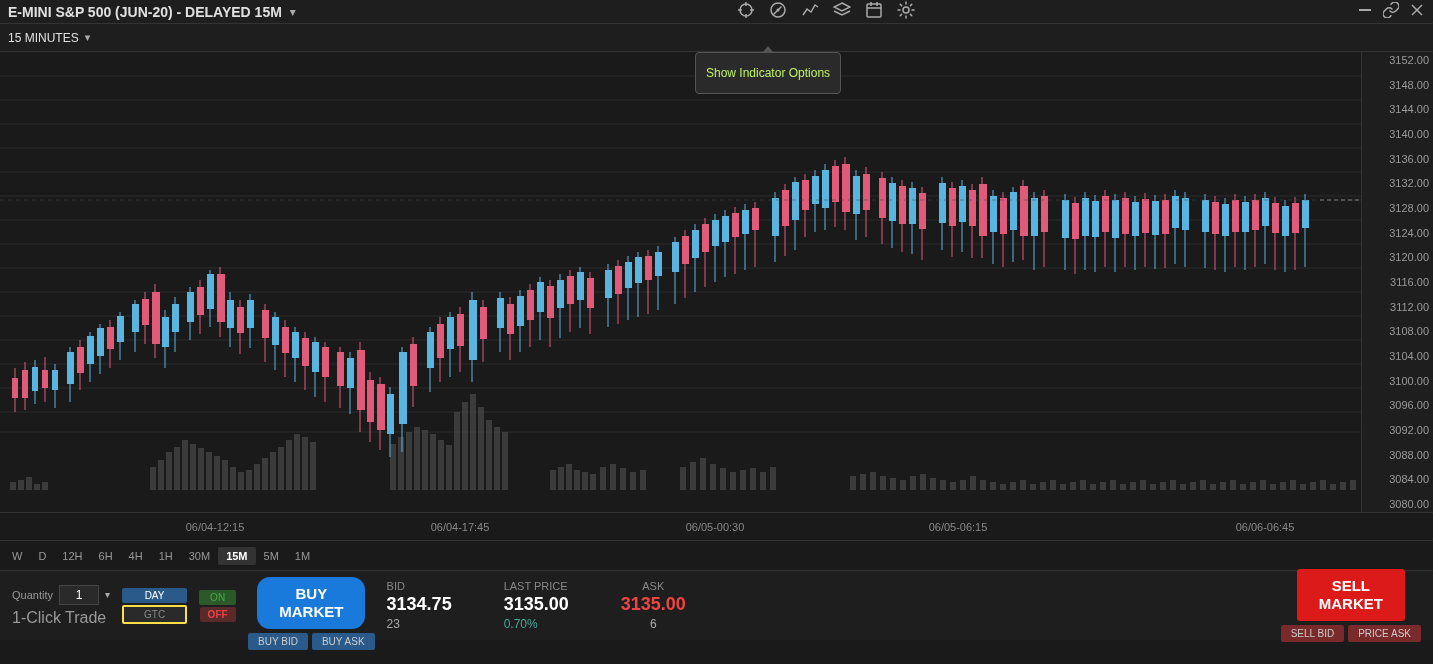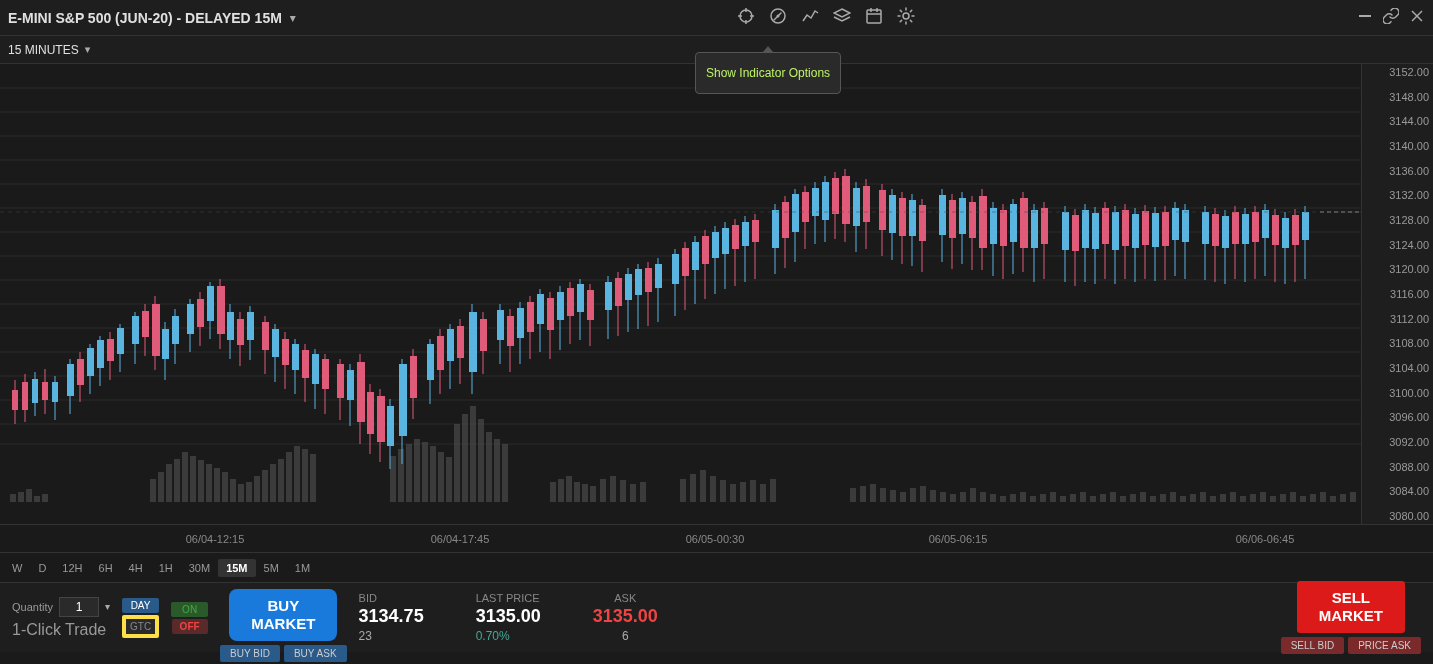--- a/index.html
+++ b/index.html
@@ -14,21 +14,21 @@
       position: relative;
     }
 
     
     .header {
       display: flex;
       align-items: center;
       justify-content: space-between;
       background: #1e1e1e;
       padding: 4px 8px;
-      height: 36px;
+      height: 24px;
       border-bottom: 1px solid #333;
     }
     .header-left {
       display: flex;
       align-items: center;
       gap: 8px;
     }
     .header-title {
       color: #e0e0e0;
       font-size: 14px;
@@ -230,22 +230,22 @@
       font-size: 10px;
       padding: 2px 8px;
       border: none;
       cursor: pointer;
       border-radius: 2px;
     }
     .gtc-btn {
       background: #2a2a2a;
       color: #888;
       font-size: 10px;
-      padding: 2px 4px;
-      border: 4px solid #fde047;
+      padding: 2px 20px;
+      border: 2px solid #fde047;
       cursor: pointer;
       border-radius: 2px;
     }
 
     .on-off {
       display: flex;
       flex-direction: column;
       gap: 2px;
       align-items: center;
     }
@@ -272,21 +272,21 @@
       gap: 4px;
     }
     .buy-market-btn {
       background: #1a7adc;
       color: #fff;
       font-size: 15px;
       font-weight: bold;
       padding: 8px 22px;
       border: none;
       cursor: pointer;
-      border-radius: 8px;
+      border-radius: 13px;
       line-height: 1.2;
       text-align: center;
       margin-top: 16px;
     }
     .buy-sub-btns {
       display: flex;
       gap: 4px;
     }
     .buy-bid-btn, .buy-ask-btn {
       background: #2a5a8a;

